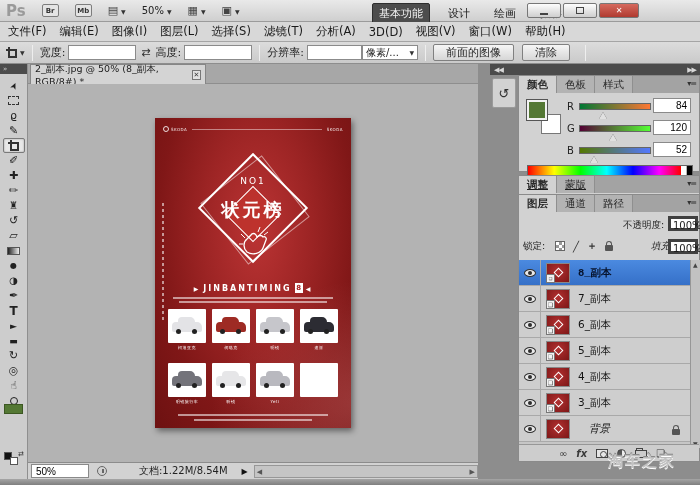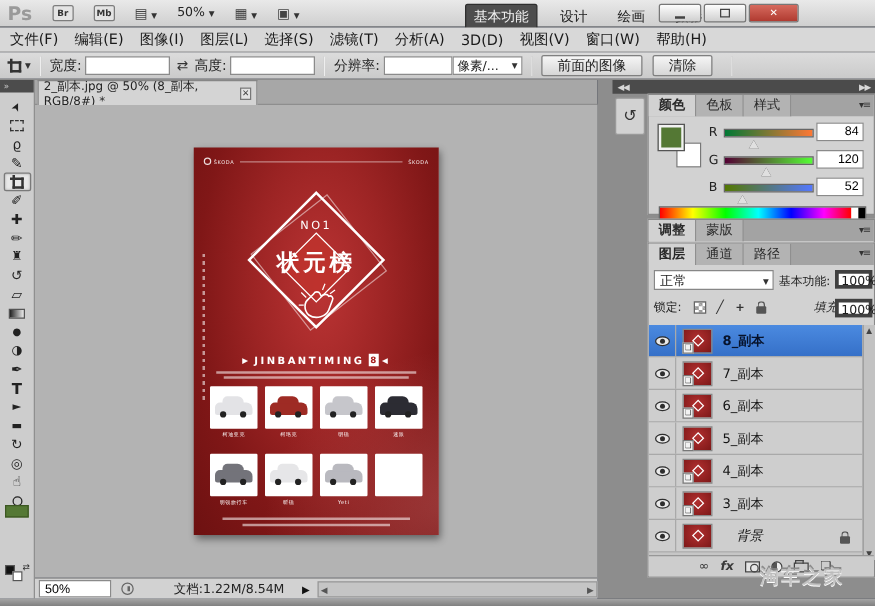--- a/index.html
+++ b/index.html
@@ -133,21 +133,21 @@
   .crow .cl{ width:12px; font-size:10px; color:#222;}
   .ctrack{ width:72px; height:7px; border:1px solid #666; position:relative;}
   .chandle{ position:absolute; top:8px; width:0; height:0; border-left:4px solid transparent; border-right:4px solid transparent;
     border-bottom:7px solid #e0e0e0; filter:drop-shadow(0 0 .5px #333);}
   .cval{ position:absolute; width:38px; height:15px; background:#fff; border:1px solid #8a8a8a; font-size:10px; text-align:right; padding:1px 3px;}
   .track-r{ background:linear-gradient(90deg, rgb(0,120,52), rgb(255,120,52)); }
   .track-g{ background:linear-gradient(90deg, rgb(84,0,52), rgb(84,255,52)); }
   .track-b{ background:linear-gradient(90deg, rgb(84,120,0), rgb(84,120,255)); }
   .spectrum{ position:absolute; left:8px; top:89px; width:166px; height:11px; border:1px solid #666;
     background:linear-gradient(90deg,#f00,#ff0 16%,#0f0 32%,#0ff 48%,#00f 64%,#f0f 80%,#f00 93%,#fff 93.5%,#fff 96.5%,#000 97%);}
-  .adjustgroup{ left:518px; top:175px; width:182px; height:34px; }
+  .adjustgroup{ left:518px; top:175px; width:182px; height:34px;text-decoration:underline; }
   .layersgroup{ left:518px; top:194px; width:182px; height:268px; }
   .lg-body{ position:absolute; left:0; top:17px; right:0; bottom:0; background:#d2d2d2;}
   .blendrow{ position:absolute; left:0; top:4px; width:100%; height:17px;}
   .blend-select{ position:absolute; left:4px; top:0; width:96px; height:16px; background:#fff; border:1px solid #878787;
     font-size:10.5px; padding:1px 4px; }
   .blend-select .arr{ position:absolute; right:3px; top:5px; font-size:6px; color:#333;}
   .small-label{ font-size:9.5px; color:#222; position:absolute; top:3px;}
   .val-box{ position:absolute; top:0; width:30px; height:15px; background:#fff; border:3px solid #404040; font-size:10px; text-align:right; padding:1px 2px;}
   .spin{ position:absolute; top:4px; font-size:7px; color:#222;}
   .lockrow{ position:absolute; left:0; top:26px; width:100%; height:16px;}
@@ -155,21 +155,21 @@
   .checker-icon{ width:10px; height:10px; border:1px solid #666;
     background-image:linear-gradient(45deg,#999 25%,transparent 25%,transparent 75%,#999 75%),
                      linear-gradient(45deg,#999 25%,#fff 25%,#fff 75%,#999 75%);
     background-size:6px 6px; background-position:0 0,3px 3px;}
   .slash-icon{ font-size:10px; color:#333;}
   .plus-icon{ font-size:10px; color:#333; font-weight:bold;}
   .lock-icon{ width:8px; height:6px; background:#555; border-radius:1px; position:relative; margin-top:4px;}
   .lock-icon::before{ content:""; position:absolute; left:1px; top:-4px; width:4px; height:4px; border:1.5px solid #555; border-bottom:none; border-radius:3px 3px 0 0;}
   .layerlist{ position:absolute; left:0; top:48px; width:171px; height:188px; background:#c6c6c6; overflow:hidden;}
   .lrow{ height:26px; display:flex; align-items:center; background:#cecece; border-bottom:1px solid #a9a9a9; position:relative;}
-  .lrow.sel{ background:linear-gradient(#4b8ae0,#3570c8); }
+  .lrow.sel{ background:linear-gradient(#4b8ae0,#3570c8);font-family:Liberation Mono, monospace; }
   .eye-cell{ width:22px; height:100%; border-right:1px solid #a9a9a9; display:flex; align-items:center; justify-content:center;}
   .eye-icon{ width:12px; height:8px; border:1px solid #2e2e2e; border-radius:50%; position:relative; background:#e9e9e9;}
   .eye-icon::after{ content:""; position:absolute; left:3.5px; top:1.5px; width:4px; height:4px; background:#2e2e2e; border-radius:50%;}
   .lthumb{ width:24px; height:20px; margin-left:5px; background:radial-gradient(circle at 50% 40%, #b23030, #7c1717); border:1px solid #888; position:relative;}
   .lthumb .dia{ position:absolute; left:8px; top:5px; width:7px; height:7px; border:1px solid #fff; transform:rotate(45deg);}
   .lthumb .badge{ position:absolute; left:-1px; bottom:-1px; width:9px; height:9px; background:#f2f2f2; border:1px solid #777;
     font-size:6px; line-height:8px; text-align:center; color:#333;}
   .lname{ margin-left:8px; font-size:10.5px; color:#141414;}
   .lrow.sel .lname{ color:#06122b; font-weight:bold;}
   .lname.bg-name{ font-style:italic;margin-left:19px; }
@@ -486,22 +486,21 @@
 
   <div class="abs pgroup layersgroup">
     <div class="ptabs">
       <span class="ptab active">图层</span>
       <span class="ptab">通道</span>
       <span class="ptab">路径</span>
       <span class="pmenu">▾≡</span>
     </div>
     <div class="lg-body">
       <div class="blendrow">
-        <span class="blend-select"><span>正常</span><span class="arr">▼</span></span>
-        <span class="small-label" style="left:104px;">基本功能:</span>
+        <span class="small-label" style="left:104px;">不透明度:</span>
         <span class="val-box" style="left:149px;">100%</span>
         <span class="spin" style="left:176px;">▸</span>
       </div>
       <div class="lockrow">
         <span class="small-label" style="left:4px; top:2px;">锁定:</span>
         <span class="lock-icons">
           <span class="checker-icon"></span>
           <span class="slash-icon">╱</span>
           <span class="plus-icon">＋</span>
           <span class="lock-icon"></span>

